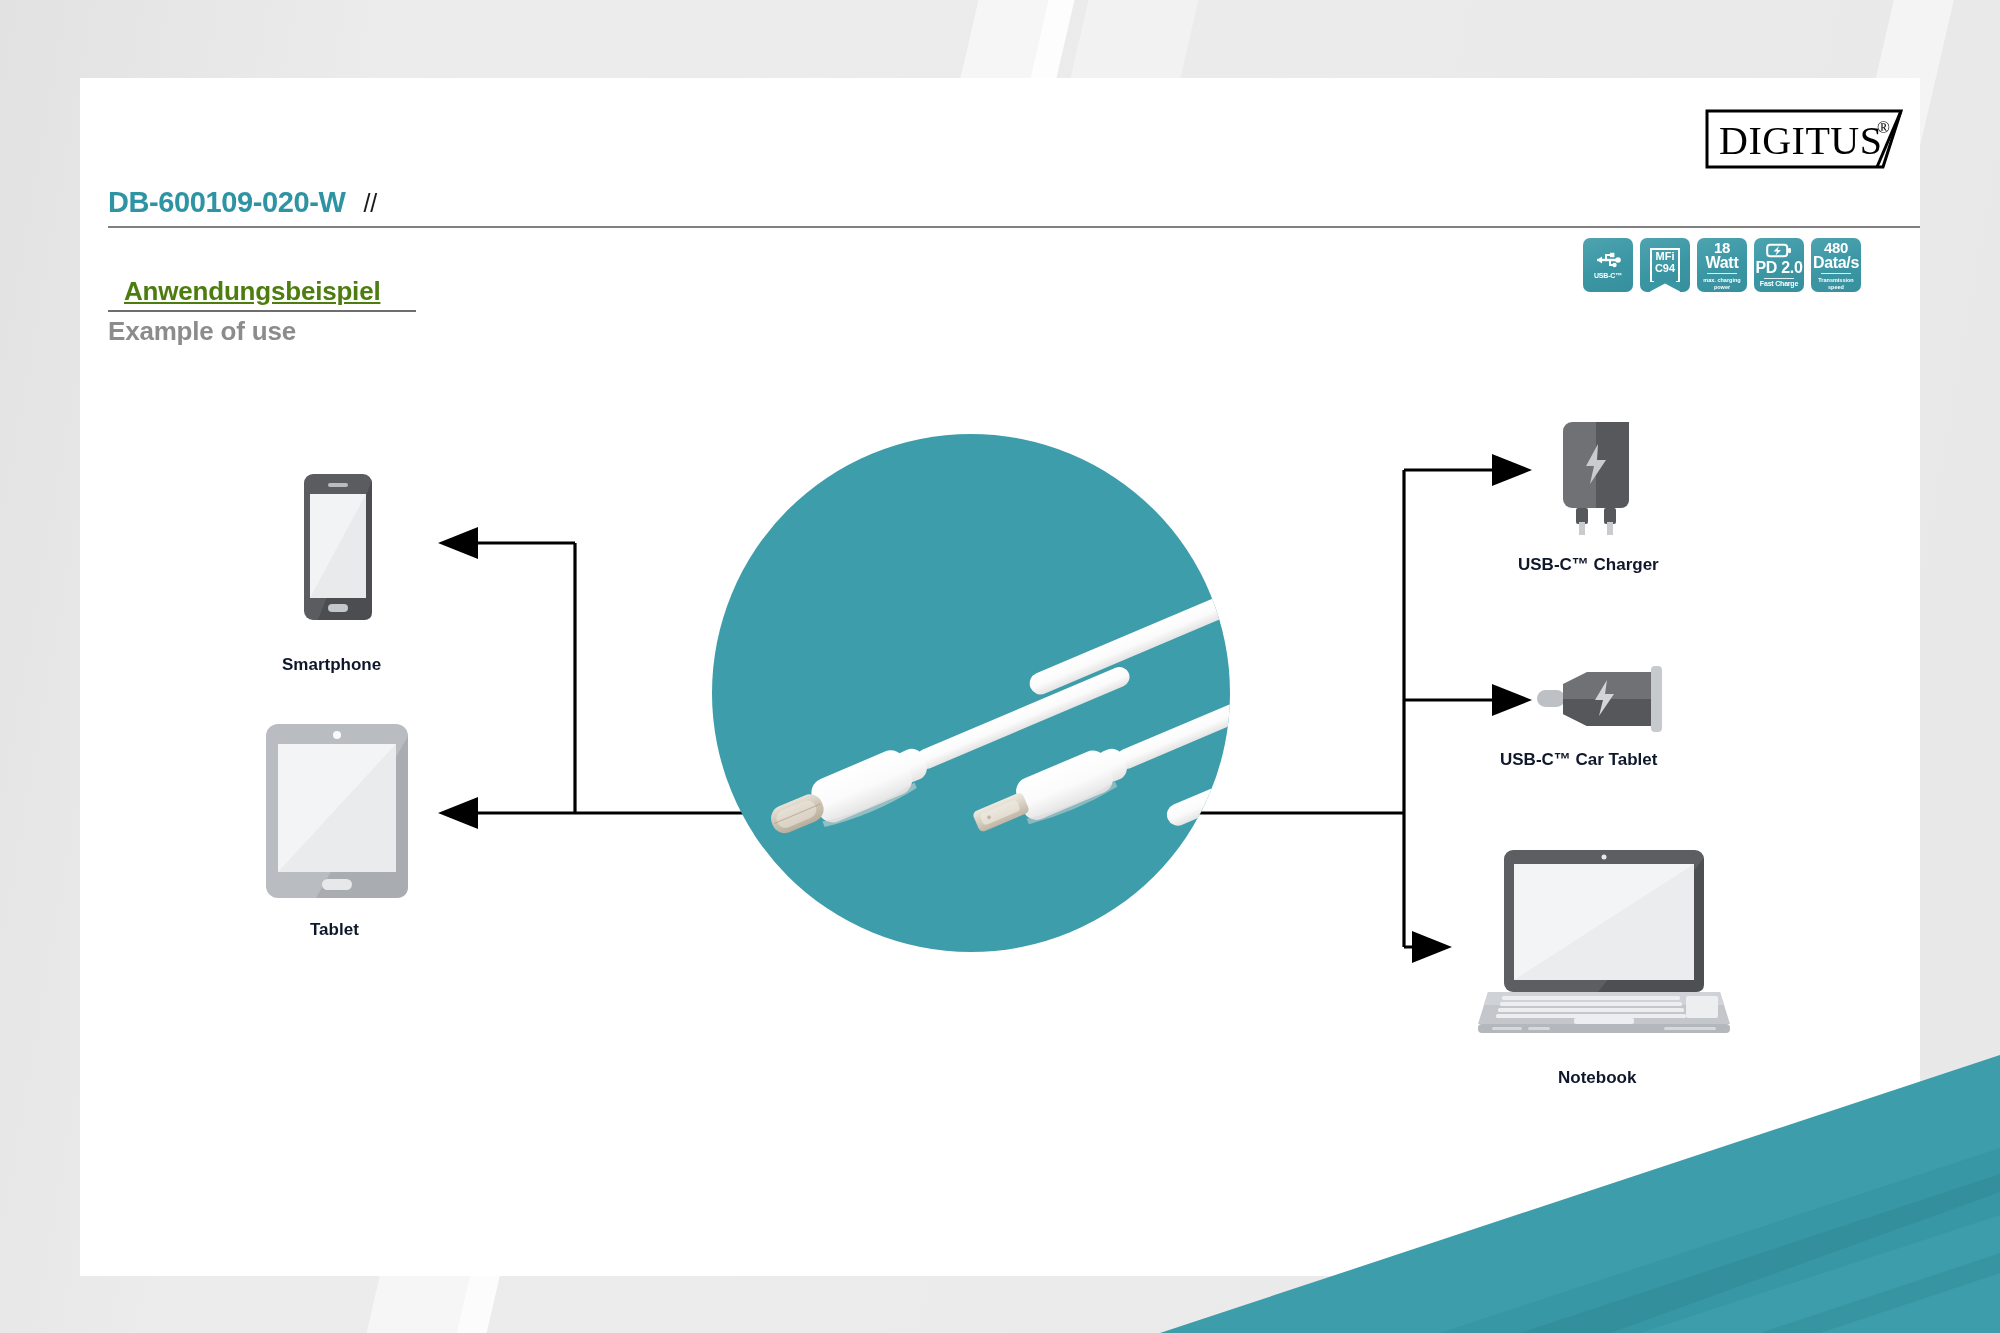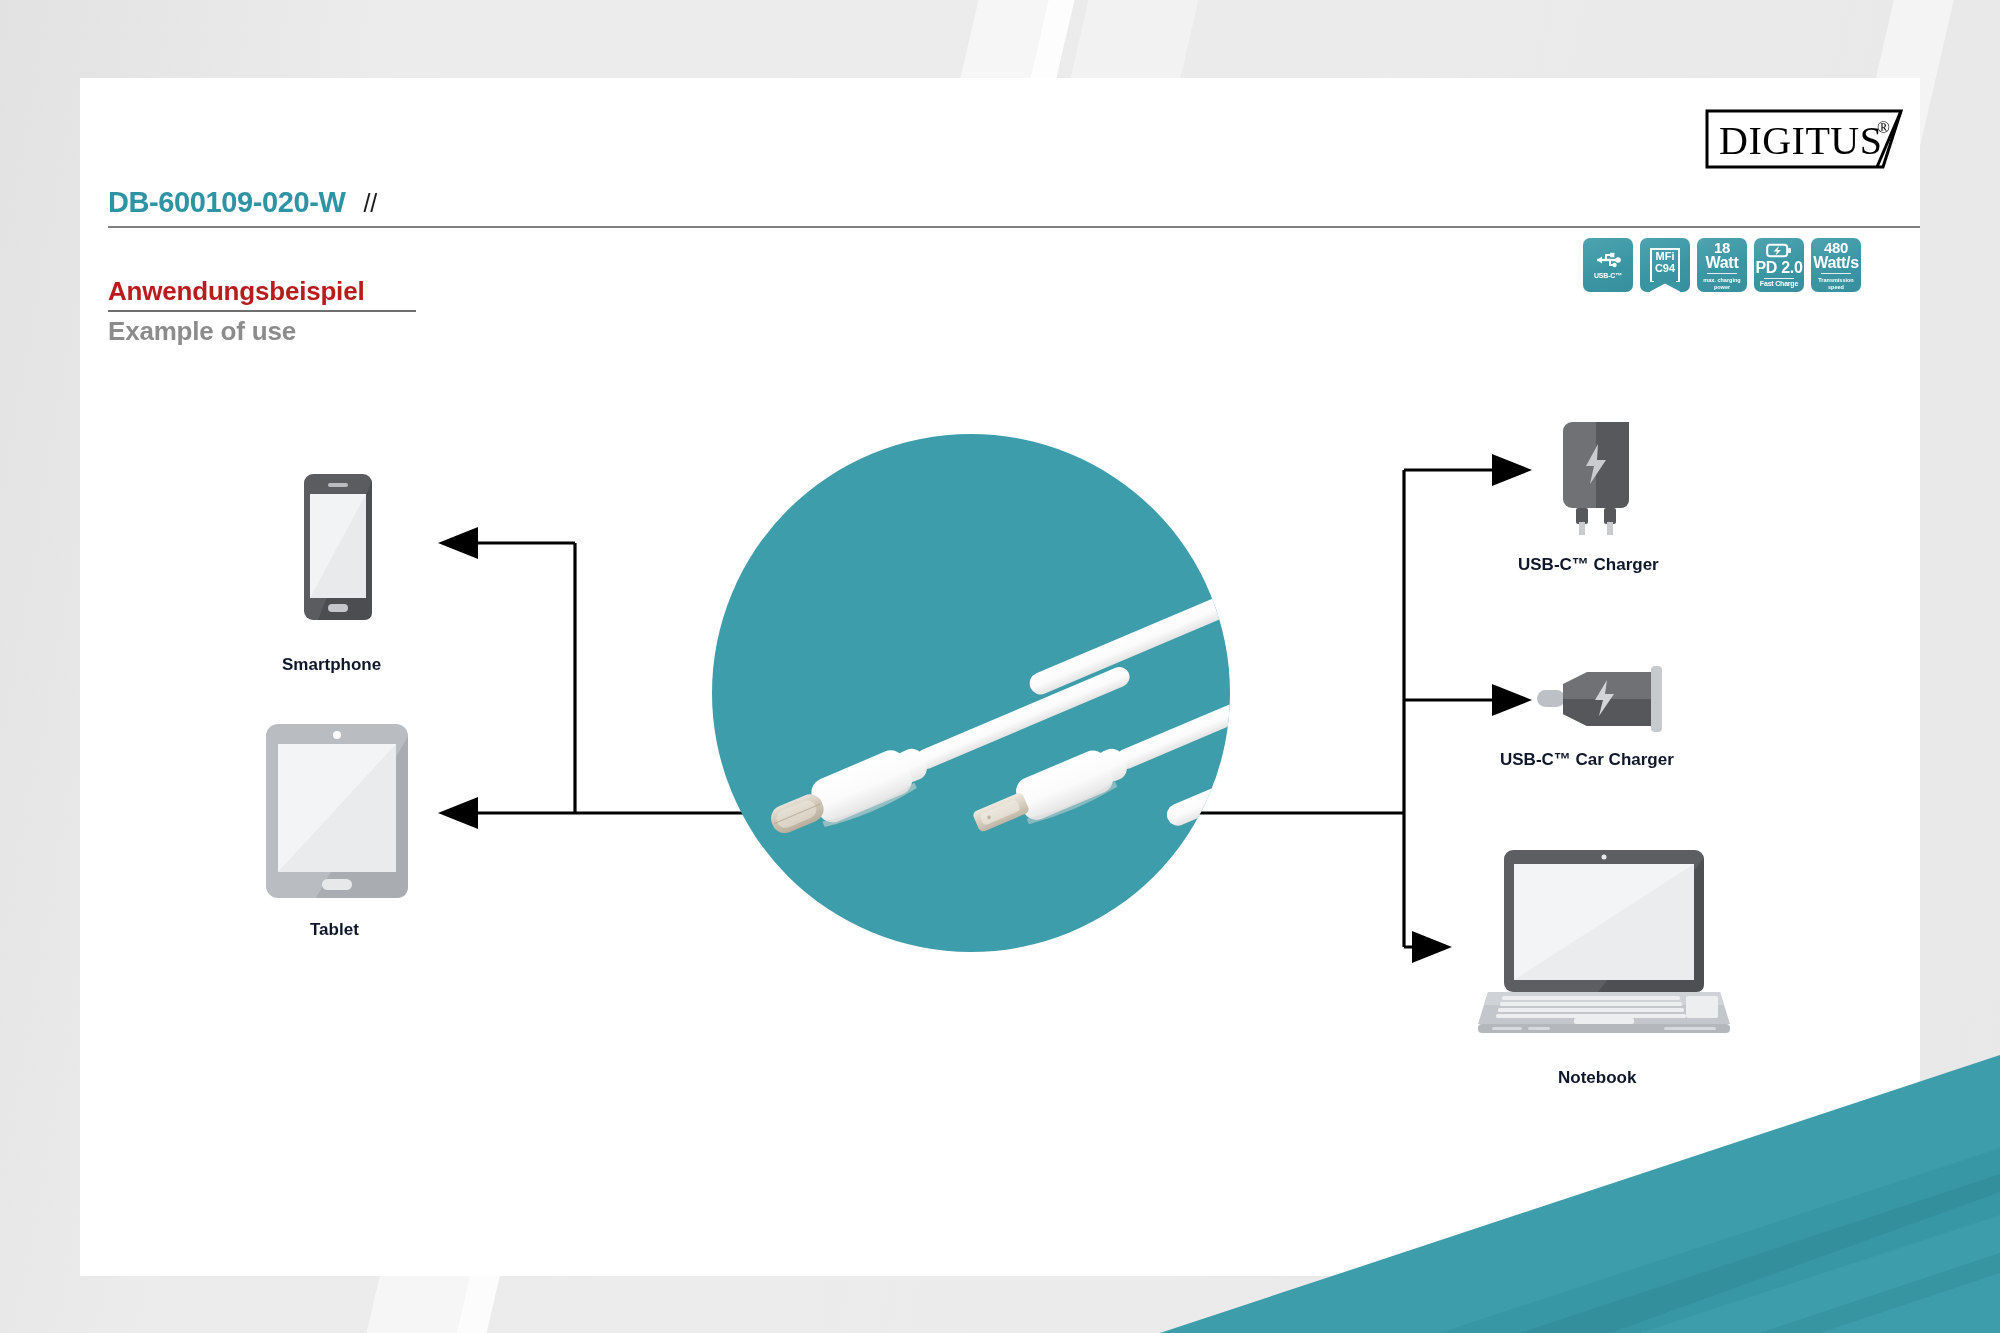--- a/index.html
+++ b/index.html
@@ -66,23 +66,24 @@
   }
   .title-sep { font-size:25px; color:#1a1a1a; margin:0 14px 0 18px; font-weight:400;}
   .title-desc { font-size:25px; color:#1a1a1a; font-weight:400; }
   .title-rule {
     position:absolute; left:108px; top:226px;
     width:1812px; height:2px; background:#808080;
   }
 
   
   .sec-de {
-    position:absolute; left:108px; top:276px;
-    font-size:26px; font-weight:700; color:#b91c1c;
+    position:absolute; left:124px; top:276px;
+    font-size:26px; font-weight:700; color:#4d7c0f;
     letter-spacing:-0.2px;
+    text-decoration:underline;
   }
   .sec-rule {
     position:absolute; left:108px; top:310px;
     width:308px; height:2px; background:#6e6e6e;
   }
   .sec-en {
     position:absolute; left:108px; top:316px;
     font-size:26px; font-weight:700; color:#8c8c8c;
     letter-spacing:-0.2px;
   }
@@ -208,21 +209,21 @@
       <rect x="22" y="5" width="3" height="5" rx="1.2" fill="#fff"></rect>
       <path d="M13 3 L7.5 8.4 L11 8.4 L9.5 12.6 L15 7 L11.6 7 Z" fill="#fff"></path>
     </svg>
     <span class="b-mid" style="margin-top:2px;">PD 2.0</span>
     <span class="b-rule"></span>
     <span class="b-label">Fast Charge</span>
   </div>
 
   <div class="badge">
     <span class="b-big">480</span>
-    <span class="b-mid">Watt/s</span>
+    <span class="b-mid">Data/s</span>
     <span class="b-rule"></span>
     <span class="b-small">Transmission speed</span>
   </div>
 
 </div>
 
 <svg class="conn" viewBox="0 0 2000 1333">
   <g stroke="#000" stroke-width="3.2" fill="none">
 
     <path d="M575 543 L575 813"></path>
@@ -341,21 +342,21 @@
 <div class="dev-label" style="left:1518px;top:555px;">USB-C™ Charger</div>
 
 <svg style="position:absolute;left:1535px;top:658px;" width="140" height="80" viewBox="0 0 140 80">
   <rect x="2" y="32" width="28" height="17" rx="8.5" fill="#bdc0c4"></rect>
   <ellipse cx="98" cy="42" rx="22" ry="24" fill="#b9bcc1"></ellipse>
   <path d="M28 26 L52 14 L116 14 L116 68 L52 68 L28 56 Z" fill="#6f7175"></path>
   <path d="M28 41 L116 41 L116 68 L52 68 L28 56 Z" fill="#55575b"></path>
   <rect x="116" y="8" width="11" height="66" rx="4" fill="#c7cacd"></rect>
   <path d="M72 22 L60 42 L68 42 L64 58 L79 36 L70 36 Z" fill="#d2d4d8"></path>
 </svg>
-<div class="dev-label" style="left:1500px;top:750px;">USB-C™ Car Charger</div>
+<div class="dev-label" style="left:1500px;top:750px;">USB-C™ Car Tablet</div>
 
 <svg style="position:absolute;left:1478px;top:848px;" width="252" height="190" viewBox="0 0 252 190">
   <rect x="26" y="2" width="200" height="142" rx="9" fill="#5c5e62"></rect>
   <path d="M226 10 L226 136 Q226 144 218 144 L120 144 Z" fill="#4d4f53"></path>
   <rect x="36" y="16" width="180" height="116" fill="#f3f4f5"></rect>
   <path d="M36 132 L216 16 L216 132 Z" fill="#ebecee"></path>
   <circle cx="126" cy="9" r="2.5" fill="#e8e9ea"></circle>
 
   <path d="M10 144 L242 144 L252 176 L0 176 Z" fill="#c3c6ca"></path>
   <path d="M10 144 L242 144 L246 157 L6 157 Z" fill="#cfd2d6"></path>

